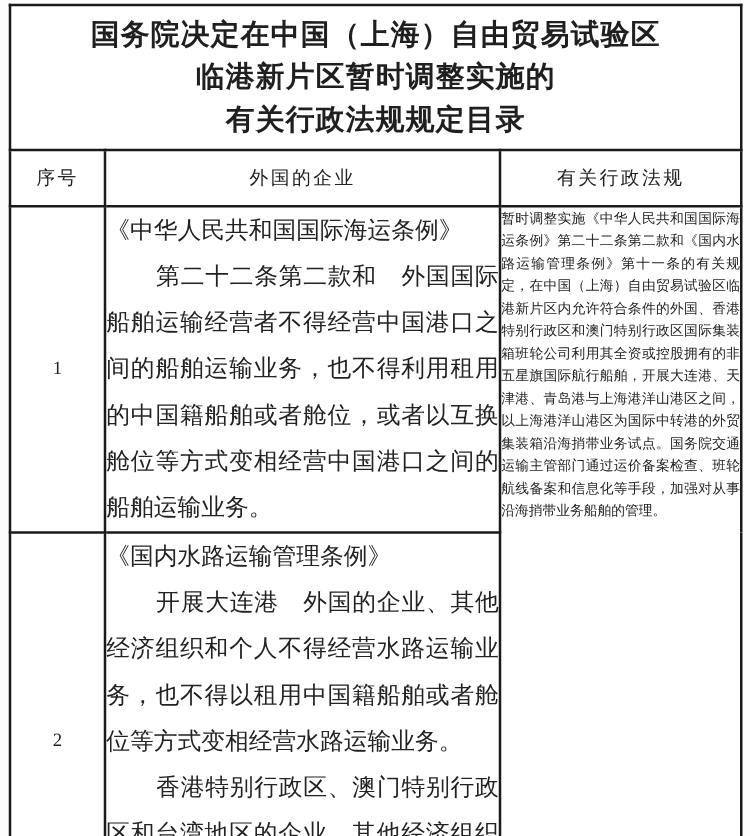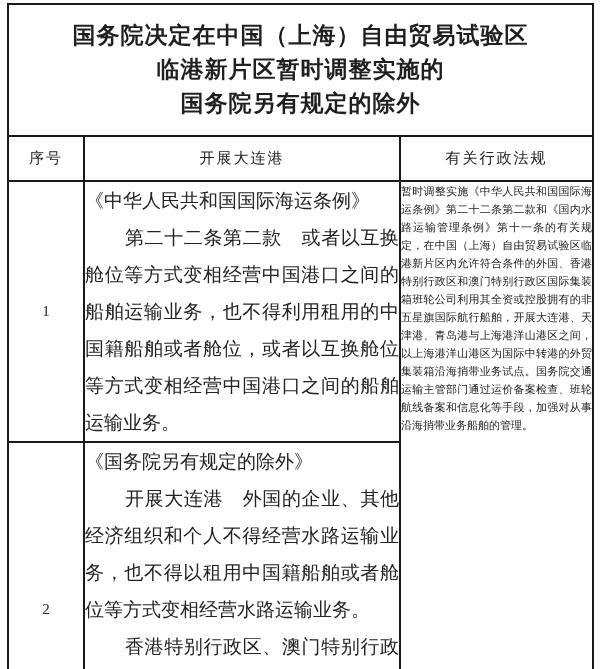--- a/index.html
+++ b/index.html
@@ -19,21 +19,21 @@
     height: 662px;
     margin: 3px 0 0 7px;
     background: #ffffff;
   }
   table.doc-table td, table.doc-table th {
     border: 2px solid #1a1a1a;
     padding: 0;
     box-sizing: border-box;
   }
   .title-cell {
-    height: 132px;
+    height: 116px;
     text-align: center;
     vertical-align: middle;
   }
   .title-line {
     font-size: 23px;
     font-weight: bold;
     line-height: 34px;
     color: #1f1f1f;
     letter-spacing: 1px;
   }
@@ -79,41 +79,41 @@
     <colgroup>
       <col style="width:76px">
       <col style="width:316px">
       <col style="width:193px">
     </colgroup>
     <tbody>
         <tr>
       <td class="title-cell" colspan="3">
         <div class="title-line">国务院决定在中国（上海）自由贸易试验区</div>
         <div class="title-line">临港新片区暂时调整实施的</div>
-        <div class="title-line">国务院另有规定的除外</div>
+        <div class="title-line">有关行政法规规定目录</div>
       </td>
     </tr>
     <tr class="header-row">
       <th>序号</th>
-      <th>开展大连港</th>
+      <th>外国的企业</th>
       <th>有关行政法规</th>
     </tr>
     <tr class="row-1">
       <td class="no-cell">1</td>
       <td class="reg-cell">
         <p>《中华人民共和国国际海运条例》</p>
-        <p class="para">第二十二条第二款　或者以互换舱位等方式变相经营中国港口之间的船舶运输业务，也不得利用租用的中国籍船舶或者舱位，或者以互换舱位等方式变相经营中国港口之间的船舶运输业务。</p>
+        <p class="para">第二十二条第二款和　外国国际船舶运输经营者不得经营中国港口之间的船舶运输业务，也不得利用租用的中国籍船舶或者舱位，或者以互换舱位等方式变相经营中国港口之间的船舶运输业务。</p>
       </td>
       <td class="adj-cell" rowspan="2">
         <p>暂时调整实施《中华人民共和国国际海运条例》第二十二条第二款和《国内水路运输管理条例》第十一条的有关规定，在中国（上海）自由贸易试验区临港新片区内允许符合条件的外国、香港特别行政区和澳门特别行政区国际集装箱班轮公司利用其全资或控股拥有的非五星旗国际航行船舶，开展大连港、天津港、青岛港与上海港洋山港区之间，以上海港洋山港区为国际中转港的外贸集装箱沿海捎带业务试点。国务院交通运输主管部门通过运价备案检查、班轮航线备案和信息化等手段，加强对从事沿海捎带业务船舶的管理。</p>
       </td>
     </tr>
     <tr>
       <td class="no-cell">2</td>
       <td class="reg-cell">
-        <p>《国务院另有规定的除外》</p>
+        <p>《国内水路运输管理条例》</p>
         <p class="para">开展大连港　外国的企业、其他经济组织和个人不得经营水路运输业务，也不得以租用中国籍船舶或者舱位等方式变相经营水路运输业务。</p>
         <p class="para">香港特别行政区、澳门特别行政区和台湾地区的企业、其他经济组织以及个人参照适用前款规定，有关行政法规规定目录。</p>
       </td>
     </tr>
   </tbody>
     </table>
 </div>
 
 </body></html>

